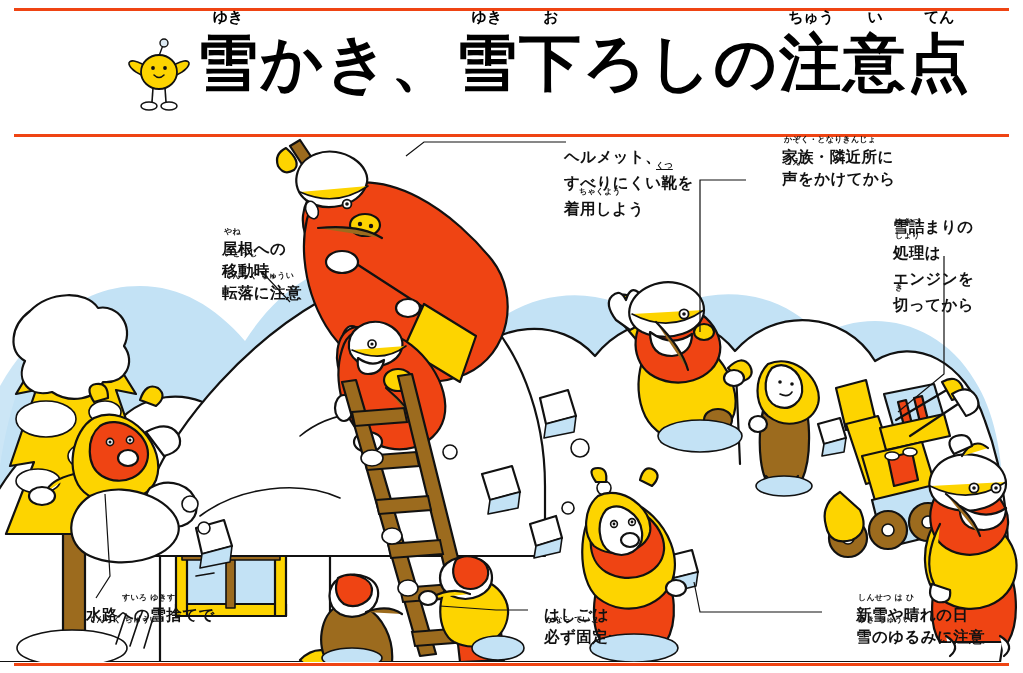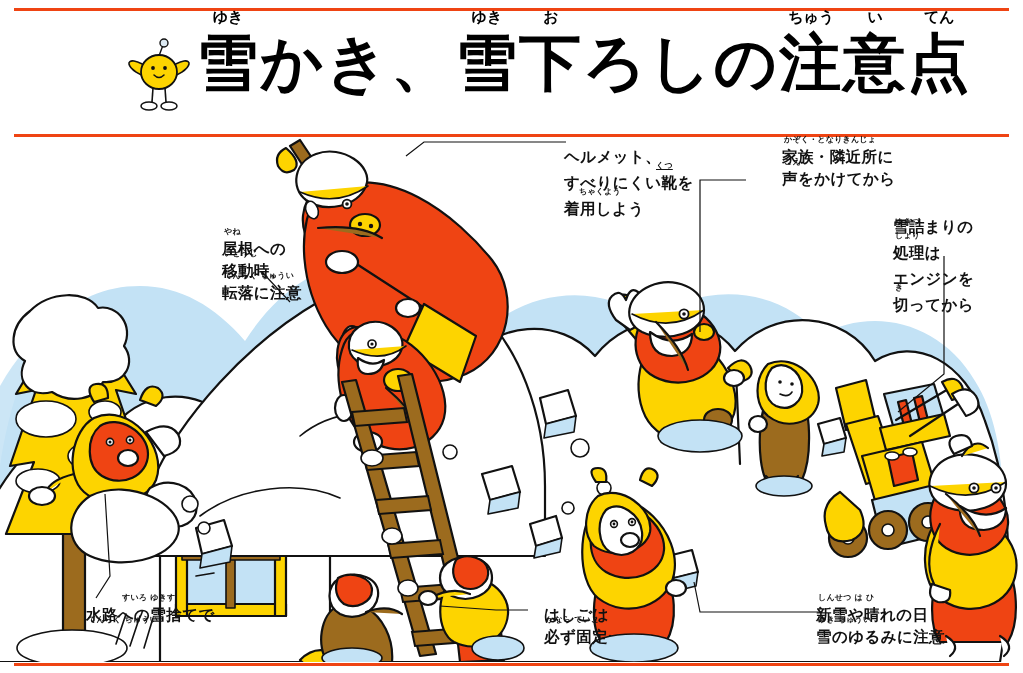--- a/index.html
+++ b/index.html
@@ -390,18 +390,18 @@
   <div class="label" style="left:86px;top:604px;">
     <span class="line"><span class="rt" style="left:2px;padding-left:34px;">すいろ ゆきす</span><span>水路への雪捨てで</span></span>
     <span class="line"><span class="rt" style="left:2px;">てんらく ちゅうい</span></span>
   </div>
 
   <div class="label" style="left:544px;top:604px;">
     <span class="line"><span>はしごは</span></span>
     <span class="line"><span class="rt" style="left:2px;">かなら ていこ</span><span>必ず固定</span></span>
   </div>
 
-  <div class="label" style="left:816px;top:604px;">
+  <div class="label" style="left:856px;top:604px;">
     <span class="line"><span class="rt" style="left:2px;">しんせつ は ひ</span><span>新雪や晴れの日</span></span>
     <span class="line"><span class="rt" style="left:2px;">ゆき ちゅうい</span><span>雪のゆるみに注意</span></span>
   </div>
 
 </div>
 
 </body></html>

